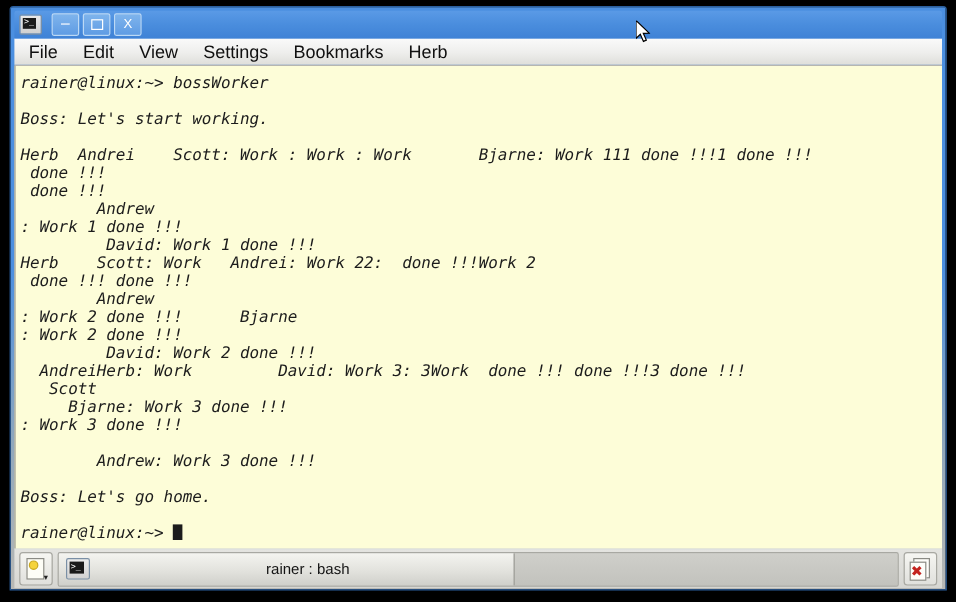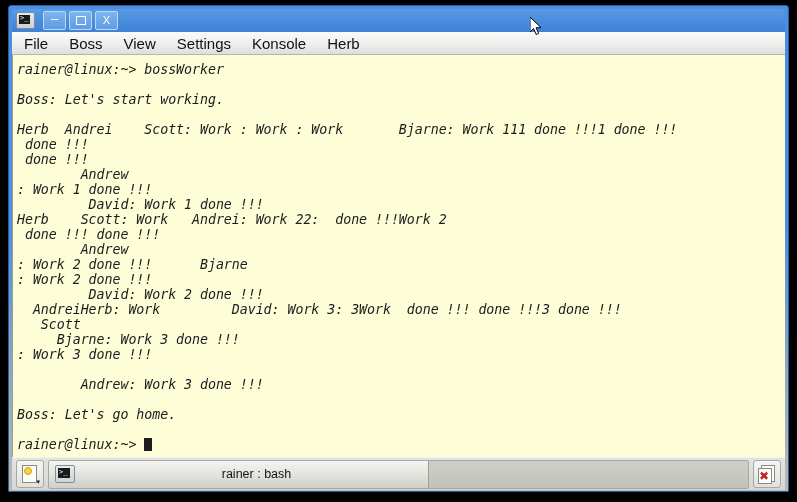--- a/index.html
+++ b/index.html
@@ -303,24 +303,24 @@
         <span></span>
       </div>
       <div class="tb-btn close">
         <span>X</span>
       </div>
     </div>
   </div>
 
   <div id="menubar">
     <div class="menu-item">File</div>
-    <div class="menu-item">Boss</div>
+    <div class="menu-item">Edit</div>
     <div class="menu-item">View</div>
     <div class="menu-item">Settings</div>
-    <div class="menu-item">Konsole</div>
+    <div class="menu-item">Bookmarks</div>
     <div class="menu-item">Herb</div>
   </div>
 
   <div id="term-wrap">
     <div id="term"><div class="term-line">rainer@linux:~&gt; bossWorker</div><div class="term-line"></div><div class="term-line">Boss: Let's start working.</div><div class="term-line"></div><div class="term-line">Herb  Andrei    Scott: Work : Work : Work       Bjarne: Work 111 done !!!1 done !!!</div><div class="term-line"> done !!!</div><div class="term-line"> done !!!</div><div class="term-line">        Andrew</div><div class="term-line">: Work 1 done !!!</div><div class="term-line">         David: Work 1 done !!!</div><div class="term-line">Herb    Scott: Work   Andrei: Work 22:  done !!!Work 2</div><div class="term-line"> done !!! done !!!</div><div class="term-line">        Andrew</div><div class="term-line">: Work 2 done !!!      Bjarne</div><div class="term-line">: Work 2 done !!!</div><div class="term-line">         David: Work 2 done !!!</div><div class="term-line">  AndreiHerb: Work         David: Work 3: 3Work  done !!! done !!!3 done !!!</div><div class="term-line">   Scott</div><div class="term-line">     Bjarne: Work 3 done !!!</div><div class="term-line">: Work 3 done !!!</div><div class="term-line"></div><div class="term-line">        Andrew: Work 3 done !!!</div><div class="term-line"></div><div class="term-line">Boss: Let's go home.</div><div class="term-line"></div><div class="term-line">rainer@linux:~&gt; <span class="cursor"></span></div></div>
   </div>
 
   <div id="tabbar">
     <div class="tb-tool">
       <div class="pg"></div>

